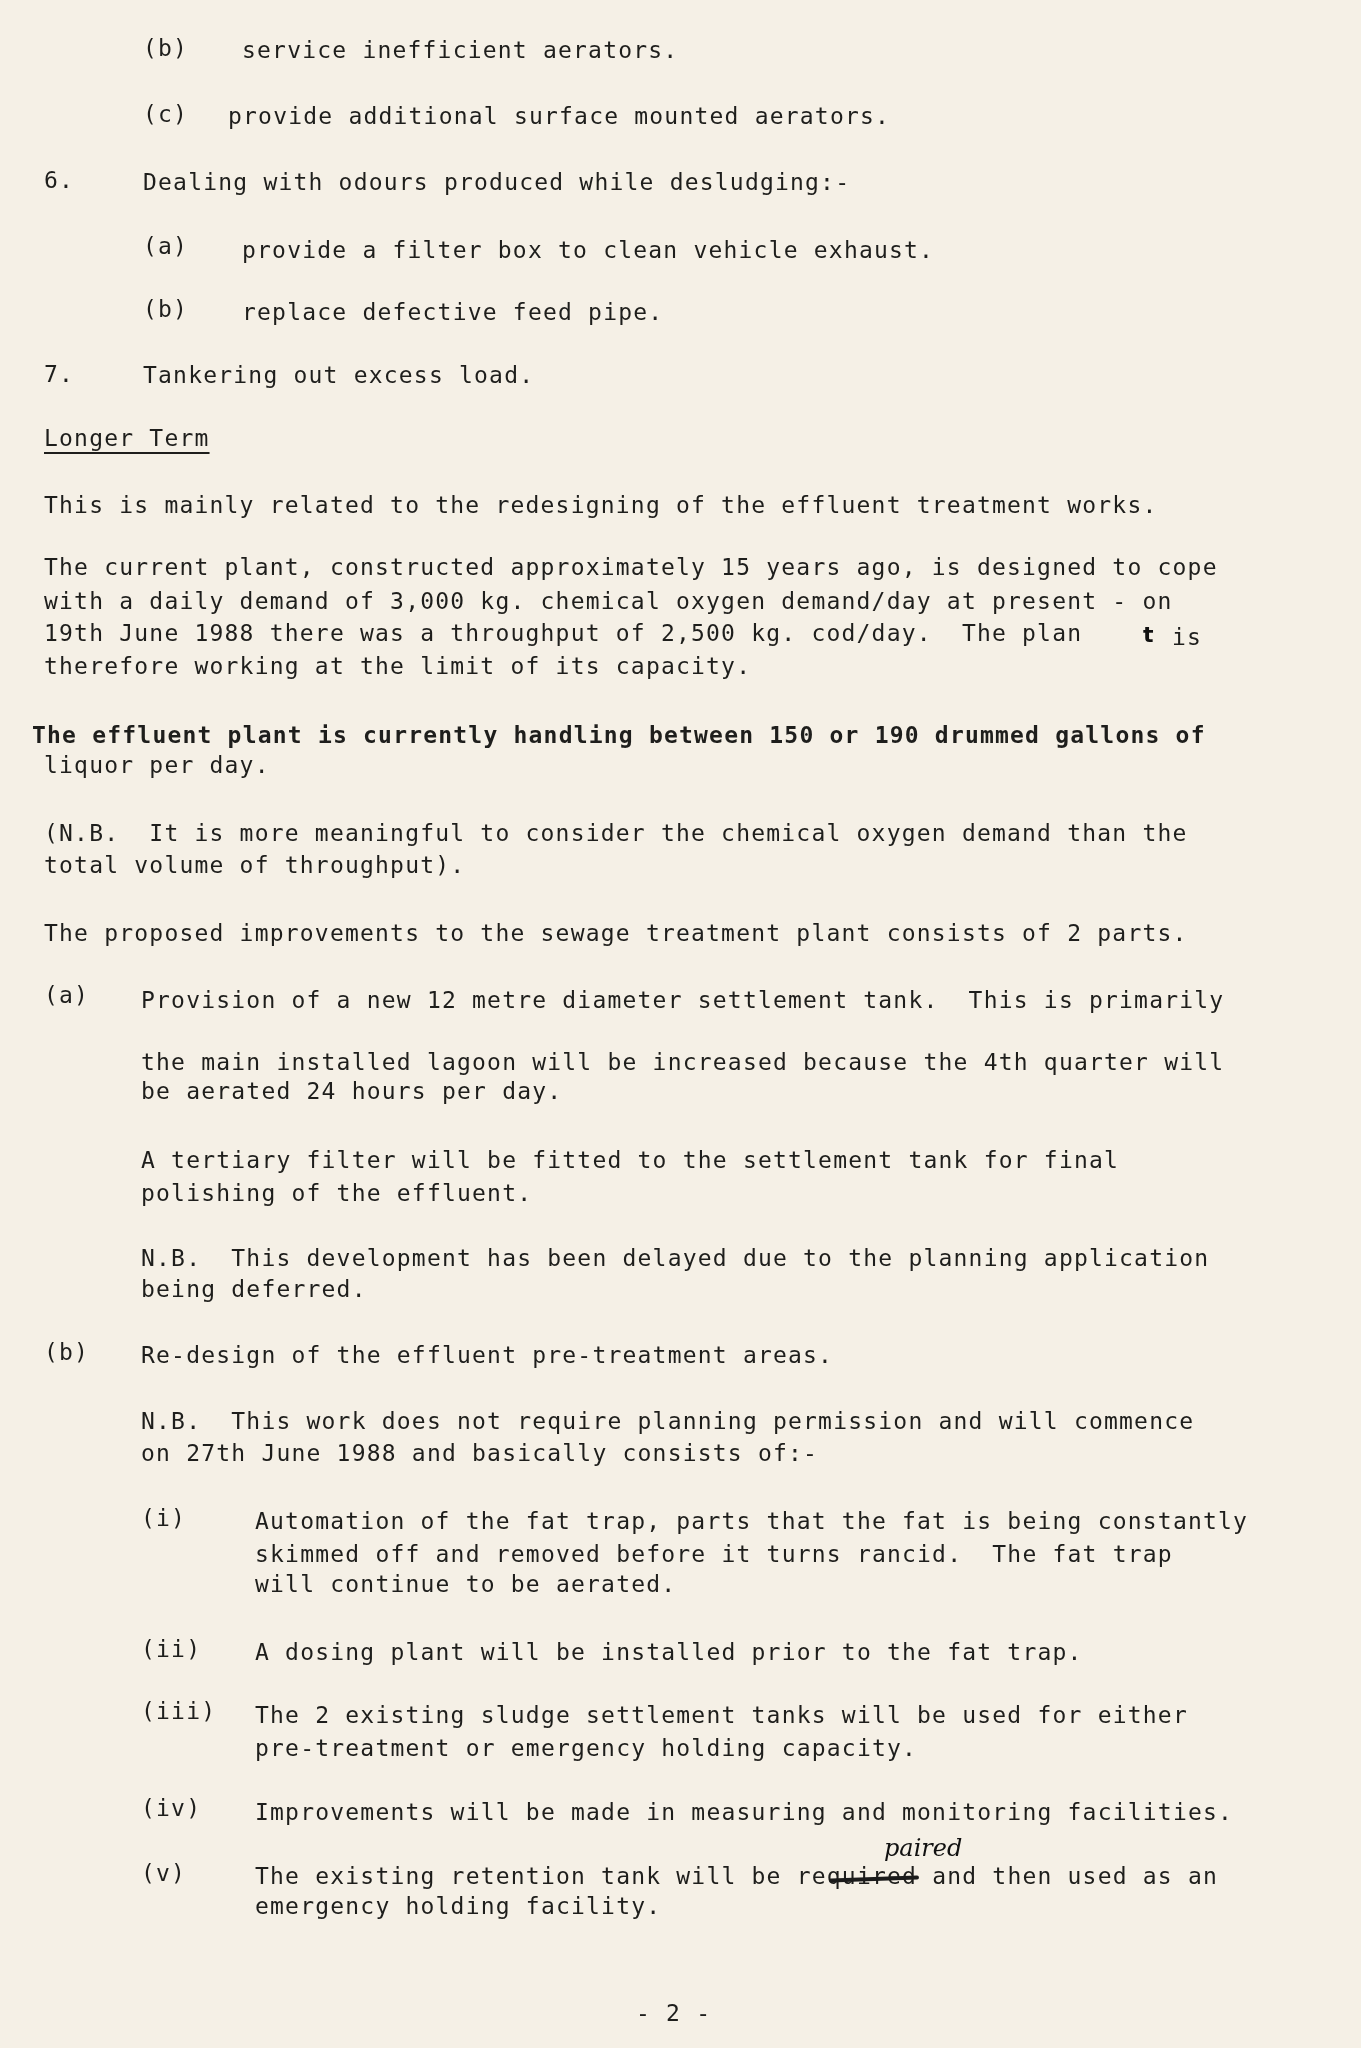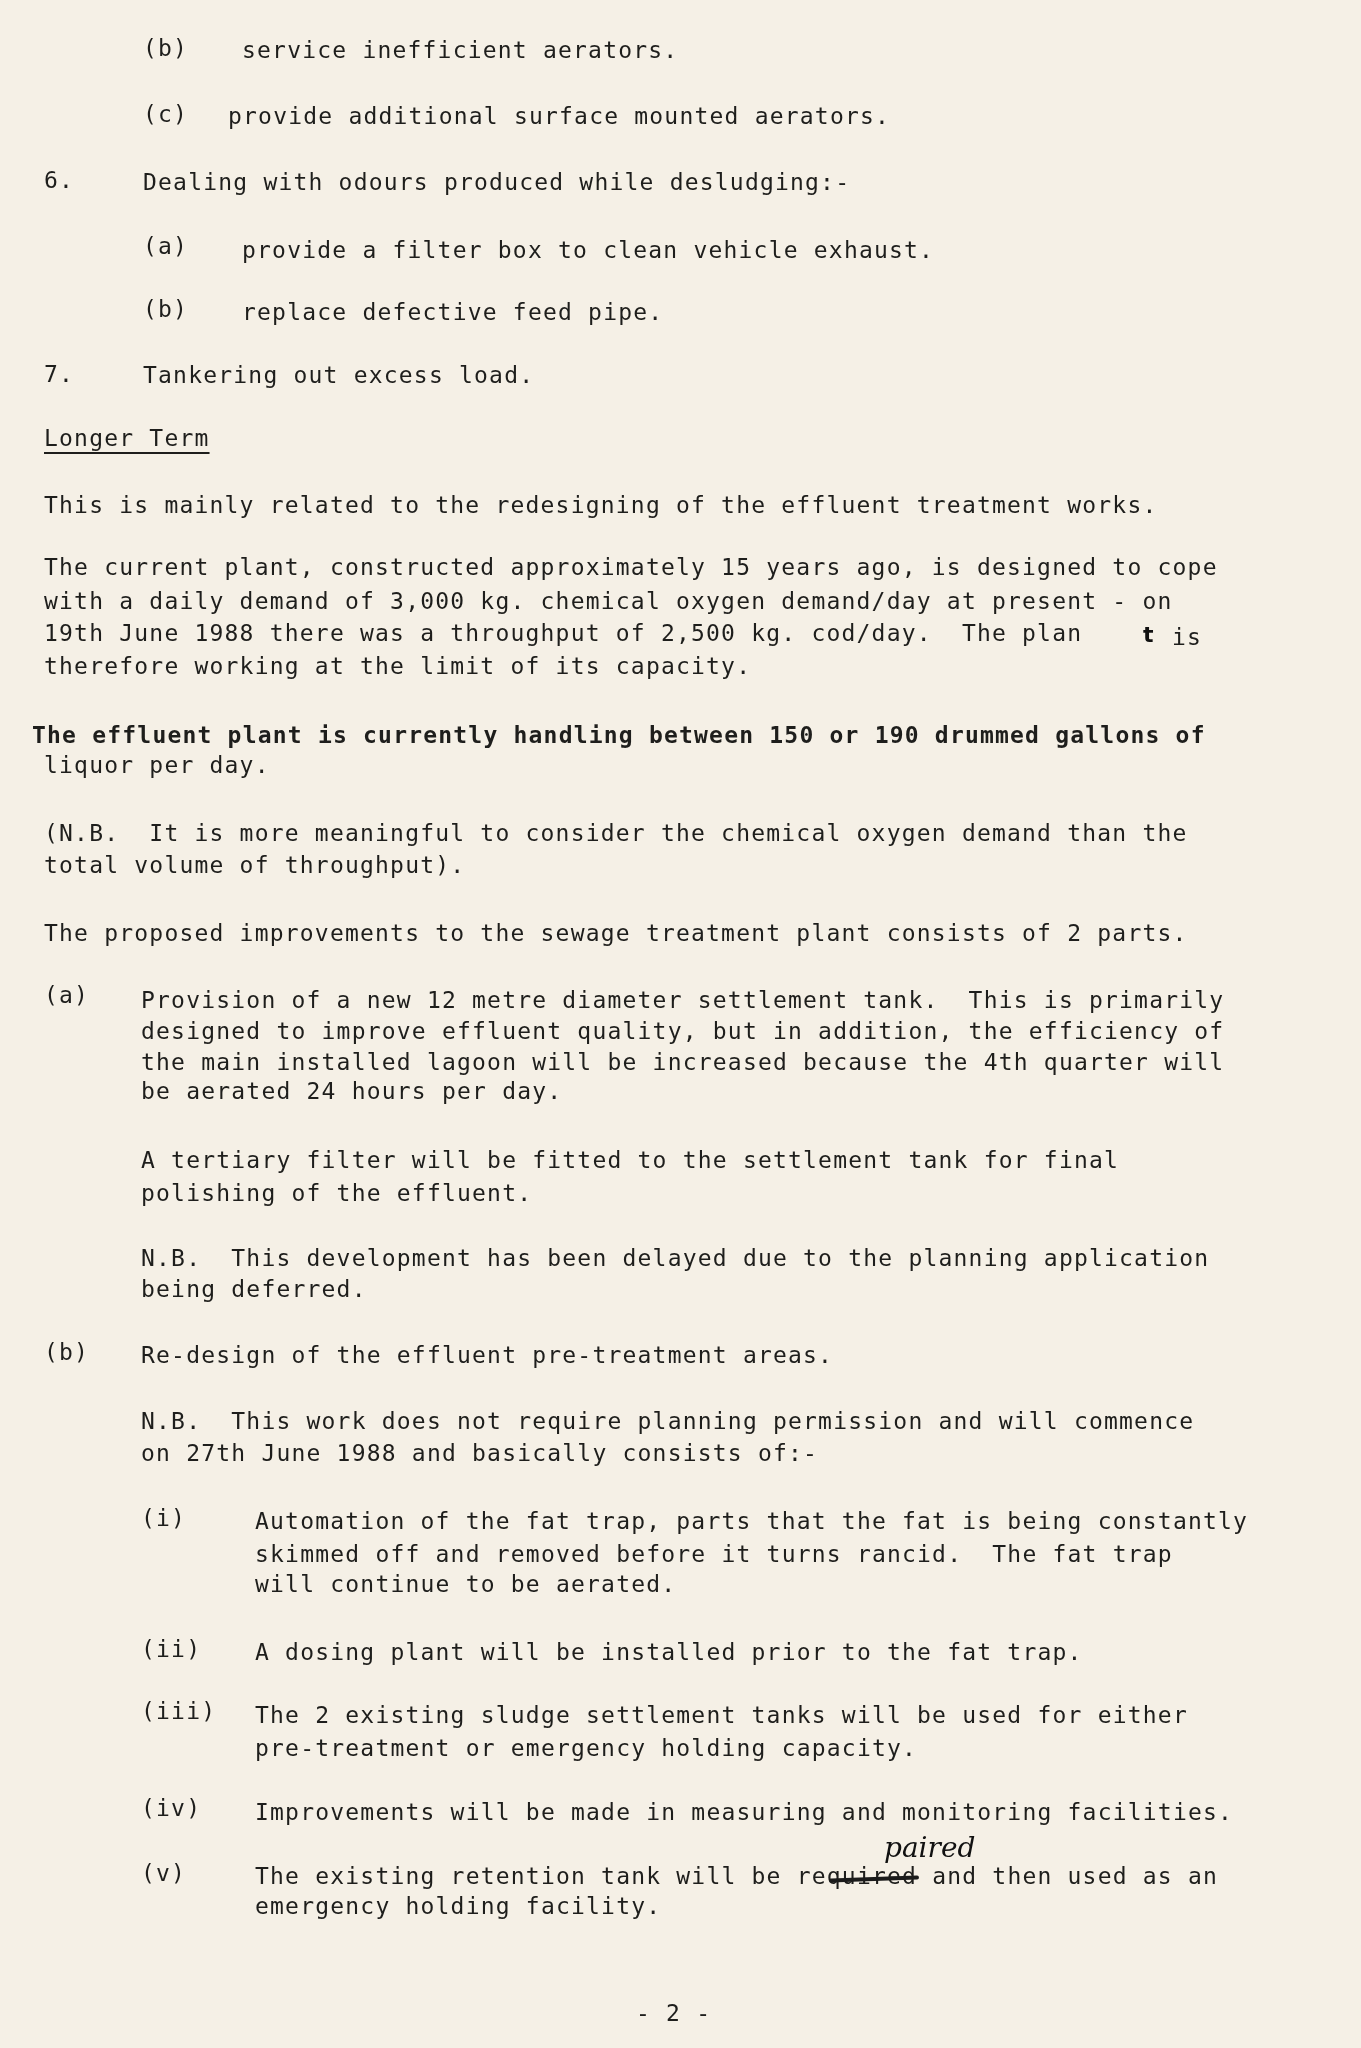--- a/index.html
+++ b/index.html
@@ -49,21 +49,21 @@
       top: 14px;
       height: 4px;
       background: #1b1b1b;
       border-radius: 2px;
       transform: rotate(-2deg);
     }
     .handwritten {
       position: absolute;
       font-family: "DejaVu Serif", "Liberation Serif", serif;
       font-style: italic;
-      font-size: 28px;
+      font-size: 24px;
       letter-spacing: 0;
       color: #111;
       line-height: 24px;
     }
     .tick-mark {
       position: absolute;
       font-family: "DejaVu Sans", sans-serif;
       font-size: 22px;
       font-weight: bold;
       color: #111;
@@ -114,21 +114,20 @@
   <span class="line" style="left:32px; top:720px;font-weight:bold;">The effluent plant is currently handling between 150 or 190 drummed gallons of</span>
   <span class="line" style="left:44px; top:750px;">liquor per day.</span>
 
   <span class="line" style="left:44px; top:818px;">(N.B.  It is more meaningful to consider the chemical oxygen demand than the</span>
   <span class="line" style="left:44px; top:850px;">total volume of throughput).</span>
 
   <span class="line" style="left:44px; top:918px;">The proposed improvements to the sewage treatment plant consists of 2 parts.</span>
 
   <span class="num" style="left:44px; top:980px;">(a)</span>
   <span class="line" style="left:141px; top:985px;">Provision of a new 12 metre diameter settlement tank.  This is primarily</span>
-  <span class="line" style="left:141px; top:1016px;">designed to improve effluent quality, but in addition, the efficiency of</span>
   <span class="line" style="left:141px; top:1047px;">the main installed lagoon will be increased because the 4th quarter will</span>
   <span class="line" style="left:141px; top:1076px;">be aerated 24 hours per day.</span>
 
   <span class="line" style="left:141px; top:1145px;">A tertiary filter will be fitted to the settlement tank for final</span>
   <span class="line" style="left:141px; top:1178px;">polishing of the effluent.</span>
 
   <span class="line" style="left:141px; top:1243px;">N.B.  This development has been delayed due to the planning application</span>
   <span class="line" style="left:141px; top:1274px;">being deferred.</span>
 
   <span class="num" style="left:44px; top:1337px;">(b)</span>

